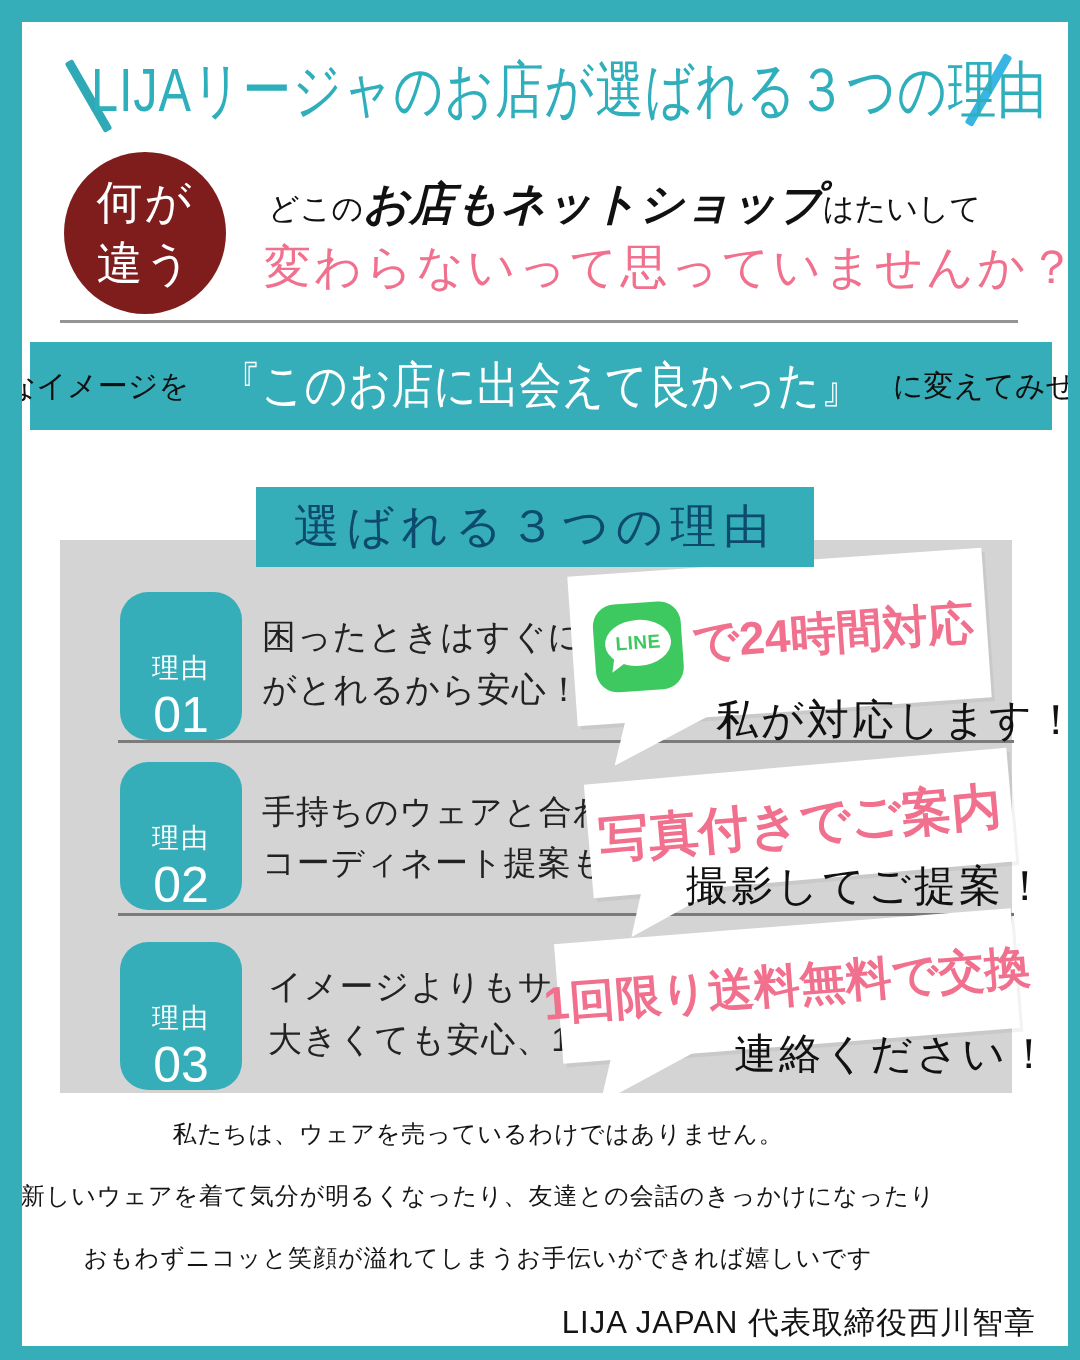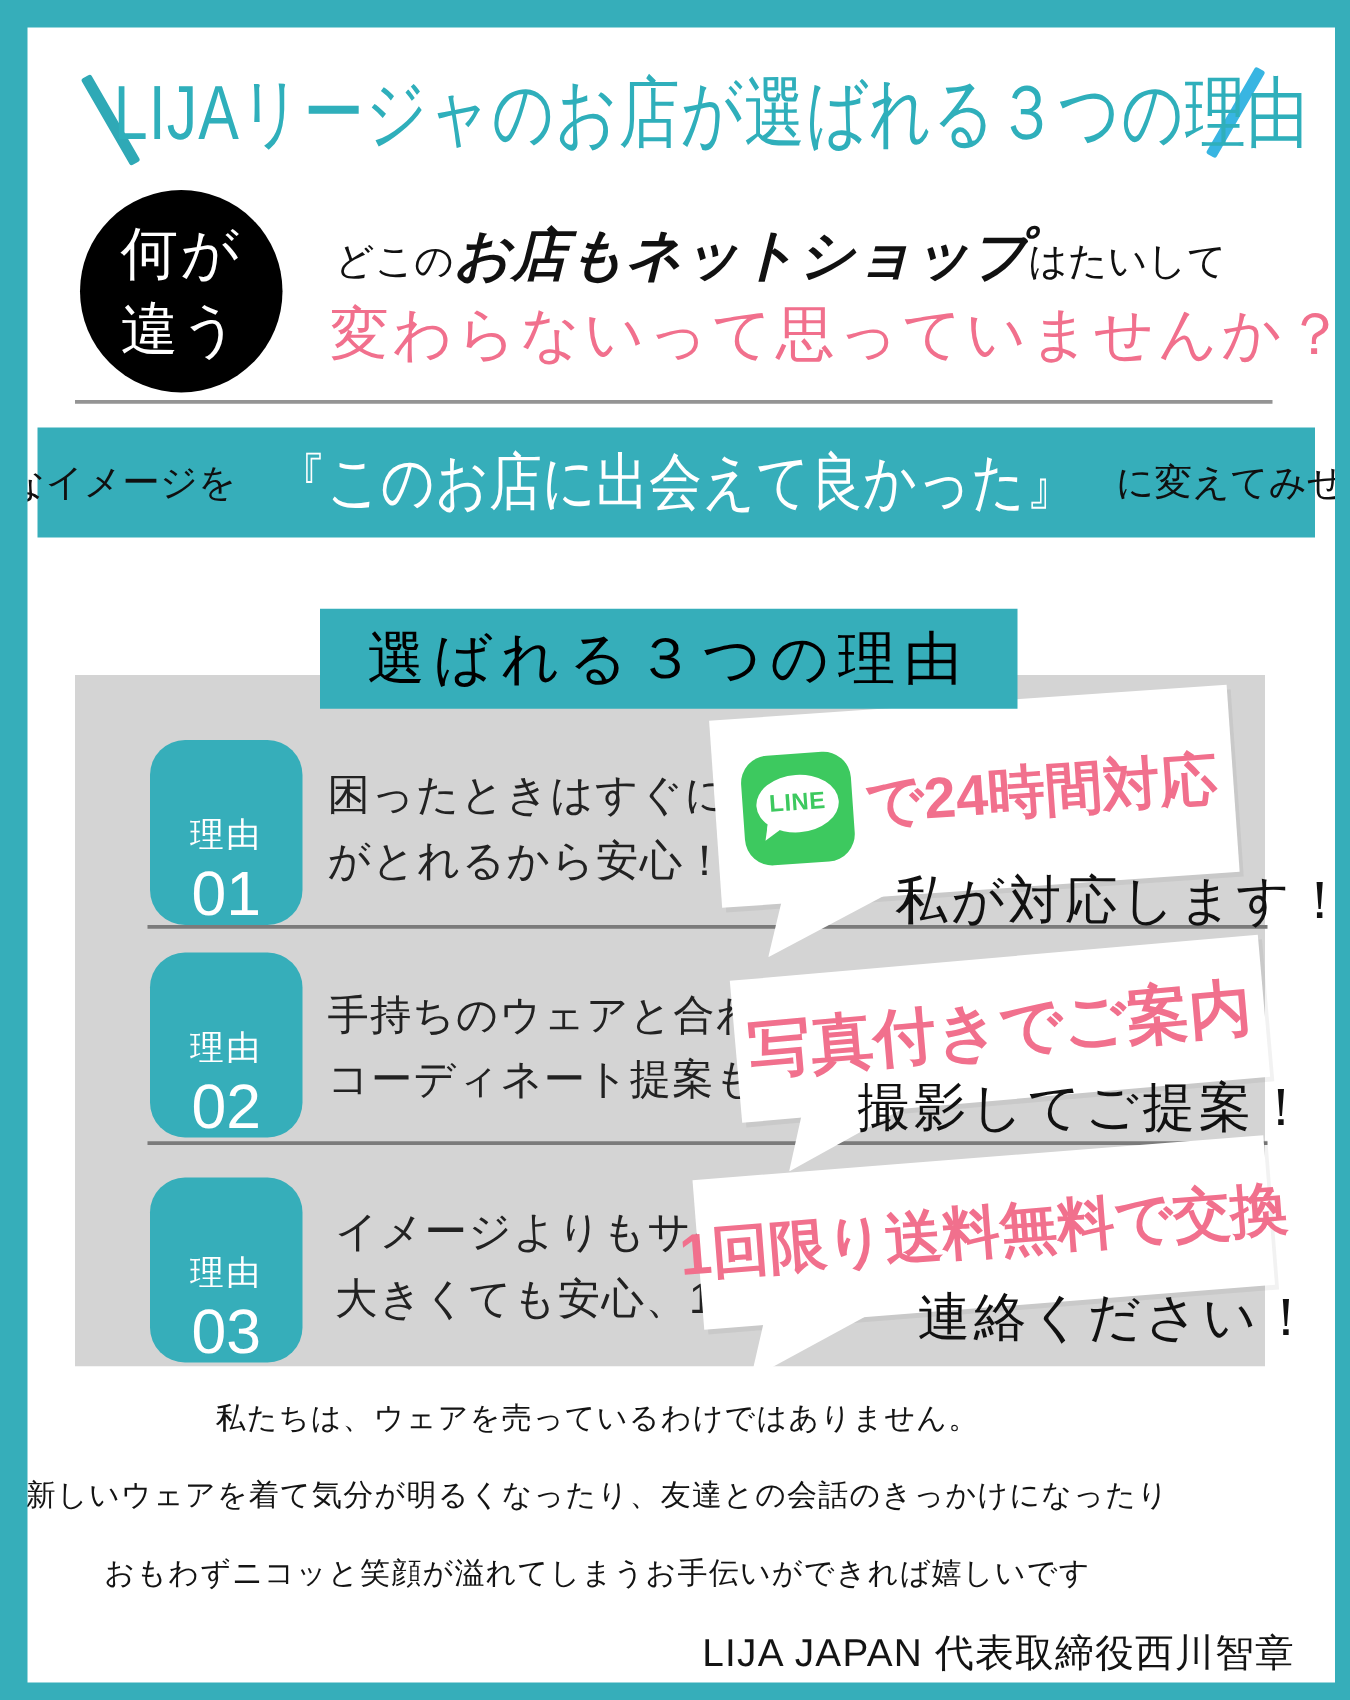--- a/index.html
+++ b/index.html
@@ -13,39 +13,39 @@
   
   .title{position:absolute;top:52px;left:0;width:1080px;text-align:center;z-index:2;}
   .title span{display:inline-block;transform:scale(.84,1.06);transform-origin:center;
     font-size:58px;font-weight:500;color:#2fafbb;letter-spacing:1px;white-space:nowrap;}
   .slash{position:absolute;width:9px;height:80px;border-radius:2px;}
   .slash-left{left:84px;top:56px;background:#2fa9b6;transform:rotate(-30deg);}
   .slash-right{left:984px;top:50px;background:#38b5e2;transform:rotate(30deg);}
 
   
   .badge{position:absolute;left:64px;top:152px;width:162px;height:162px;border-radius:50%;
-    background:#000000;display:flex;flex-direction:column;align-items:center;justify-content:center;
+    background:#7f1d1d;display:flex;flex-direction:column;align-items:center;justify-content:center;
     color:#fff;font-size:46px;line-height:1.32;letter-spacing:2px;z-index:2;}
   .hook-line1{position:absolute;left:268px;top:174px;white-space:nowrap;color:#111;}
   .hook-line1 .sm{font-size:31px;}
   .hook-line1 .lg{font-size:45px;font-weight:600;font-style:italic;}
   .hook-line2{position:absolute;left:264px;top:236px;white-space:nowrap;
     font-size:47px;color:#f1708d;letter-spacing:3px;font-weight:500;text-align:center;}
   .divider-top{position:absolute;left:60px;top:320px;width:958px;height:3px;background:#949494;}
 
   
   .banner{position:absolute;left:30px;top:342px;width:1022px;height:88px;background:#36aeba;
     display:flex;align-items:center;justify-content:center;white-space:nowrap;z-index:2;}
   .banner .side{font-size:30px;color:#101010;font-weight:500;}
   .banner .hl{display:inline-block;font-size:46px;color:#ffffff;font-weight:500;
     transform:scale(.92,1.08);transform-origin:center;margin:0 2px;}
 
   
   .reasons-header{position:absolute;left:256px;top:487px;width:558px;height:80px;background:#36aeba;
-    display:flex;align-items:center;justify-content:center;color:#000000;font-size:46px;
+    display:flex;align-items:center;justify-content:center;color:#0c4a6e;font-size:46px;
     letter-spacing:7px;z-index:5;white-space:nowrap;}
   .gray-panel{position:absolute;left:60px;top:540px;width:952px;height:553px;background:#d4d4d4;z-index:1;}
   .row-divider{position:absolute;height:3px;background:#7b7b7b;z-index:2;}
   .rd1{left:118px;top:740px;width:896px;}
   .rd2{left:118px;top:913px;width:896px;}
 
   .numbox{position:absolute;width:122px;height:148px;background:#36aeba;border-radius:28px;
     display:flex;flex-direction:column;align-items:center;justify-content:flex-end;color:#fff;z-index:3;}
   .numbox .lbl{font-size:27px;letter-spacing:2px;margin-bottom:4px;}
   .numbox .num{font-size:50px;line-height:1;}

